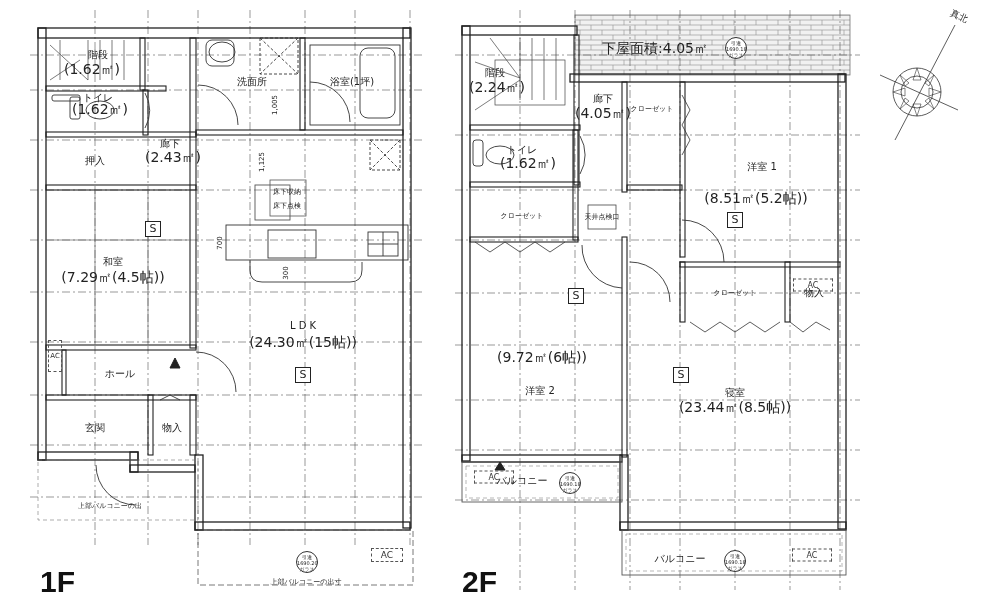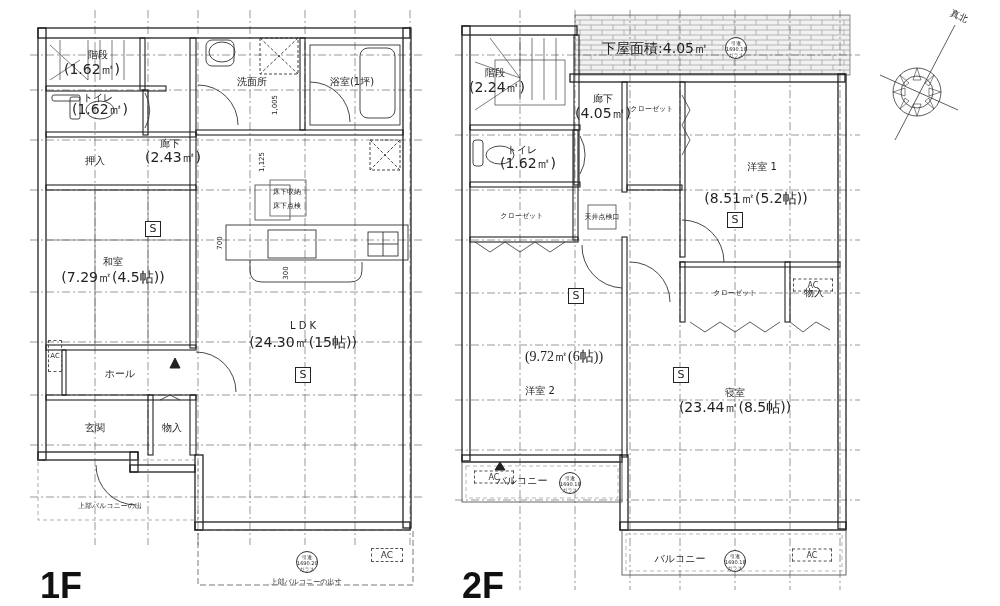--- a/index.html
+++ b/index.html
@@ -4,21 +4,21 @@
 <style>
   html, body { margin: 0; padding: 0; background: #ffffff; }
   body { width: 1000px; height: 606px; position: relative; overflow: hidden;
          font-family: "DejaVu Sans", sans-serif; color: #222; }
   svg.plan { position: absolute; left: 0; top: 0; }
   .lbl { position: absolute; font-size: 10px; color: #222; white-space: nowrap;
          transform: translate(-50%, -50%); text-align: center; line-height: 1.2; }
   .lbl.sm { font-size: 14px; }
   .lbl.xs { font-size: 7px; }
   .floor-tag { position: absolute; font-family: "Liberation Sans", sans-serif;
-               font-size: 36px; font-weight: bold; color: #111; }
+               font-size: 30px; font-weight: bold; color: #111; }
   .sbox { position: absolute; width: 14px; height: 14px; border: 1.5px solid #222;
           font-size: 11px; line-height: 14px; text-align: center; background: #fff;
           transform: translate(-50%, -50%); }
   .acbox { position: absolute; border: 1.2px dashed #555; font-size: 9px;
            text-align: center; color: #333; transform: translate(-50%, -50%); margin-top: 36px; }
   .sign { position: absolute; width: 22px; height: 22px; border: 1.2px solid #333;
           border-radius: 50%; font-size: 5px; line-height: 6px; text-align: center;
           transform: translate(-50%, -50%); background: #fff; padding-top: 2px;
           box-sizing: border-box; }
   .compass-label { position: absolute; font-size: 9px; transform: rotate(25deg); }
@@ -303,21 +303,21 @@
   <span class="lbl" style="left:522px;top:150px;">トイレ</span>
   <span class="lbl sm" style="left:528px;top:163px;">(1.62㎡)</span>
   <span class="lbl" style="left:762px;top:167px;">洋室 1</span>
   <span class="lbl sm" style="left:756px;top:182px;margin-top:16px;">(8.51㎡(5.2帖))</span>
   <div class="sbox" style="left:735px;top:220px;">S</div>
   <div class="acbox" style="left:813px;top:249px;width:38px;height:11px;line-height:11px;font-size:8px;">AC</div>
   <span class="lbl xs" style="left:522px;top:216px;">クローゼット</span>
   <span class="lbl xs" style="left:602px;top:217px;">天井点検口</span>
   <div class="sbox" style="left:576px;top:296px;">S</div>
   <span class="lbl" style="left:540px;top:353px;margin-top:38px;">洋室 2</span>
-  <span class="lbl sm" style="left:564px;top:357px;font-family:Liberation Serif, serif;">(9.72㎡(6帖))</span>
+  <span class="lbl sm" style="left:542px;top:357px;">(9.72㎡(6帖))</span>
   <span class="lbl xs" style="left:735px;top:293px;">クローゼット</span>
   <span class="lbl" style="left:814px;top:293px;">物入</span>
   <div class="sbox" style="left:681px;top:375px;">S</div>
   <span class="lbl" style="left:735px;top:393px;">寝室</span>
   <span class="lbl sm" style="left:735px;top:407px;">(23.44㎡(8.5帖))</span>
   <div class="acbox" style="left:494px;top:441px;width:38px;height:11px;line-height:11px;font-size:8px;">AC</div>
   <span class="lbl" style="left:522px;top:481px;">バルコニー</span>
   <div class="sign" style="left:570px;top:483px;">
     <div>引違</div>
     <div>1690.18</div>

